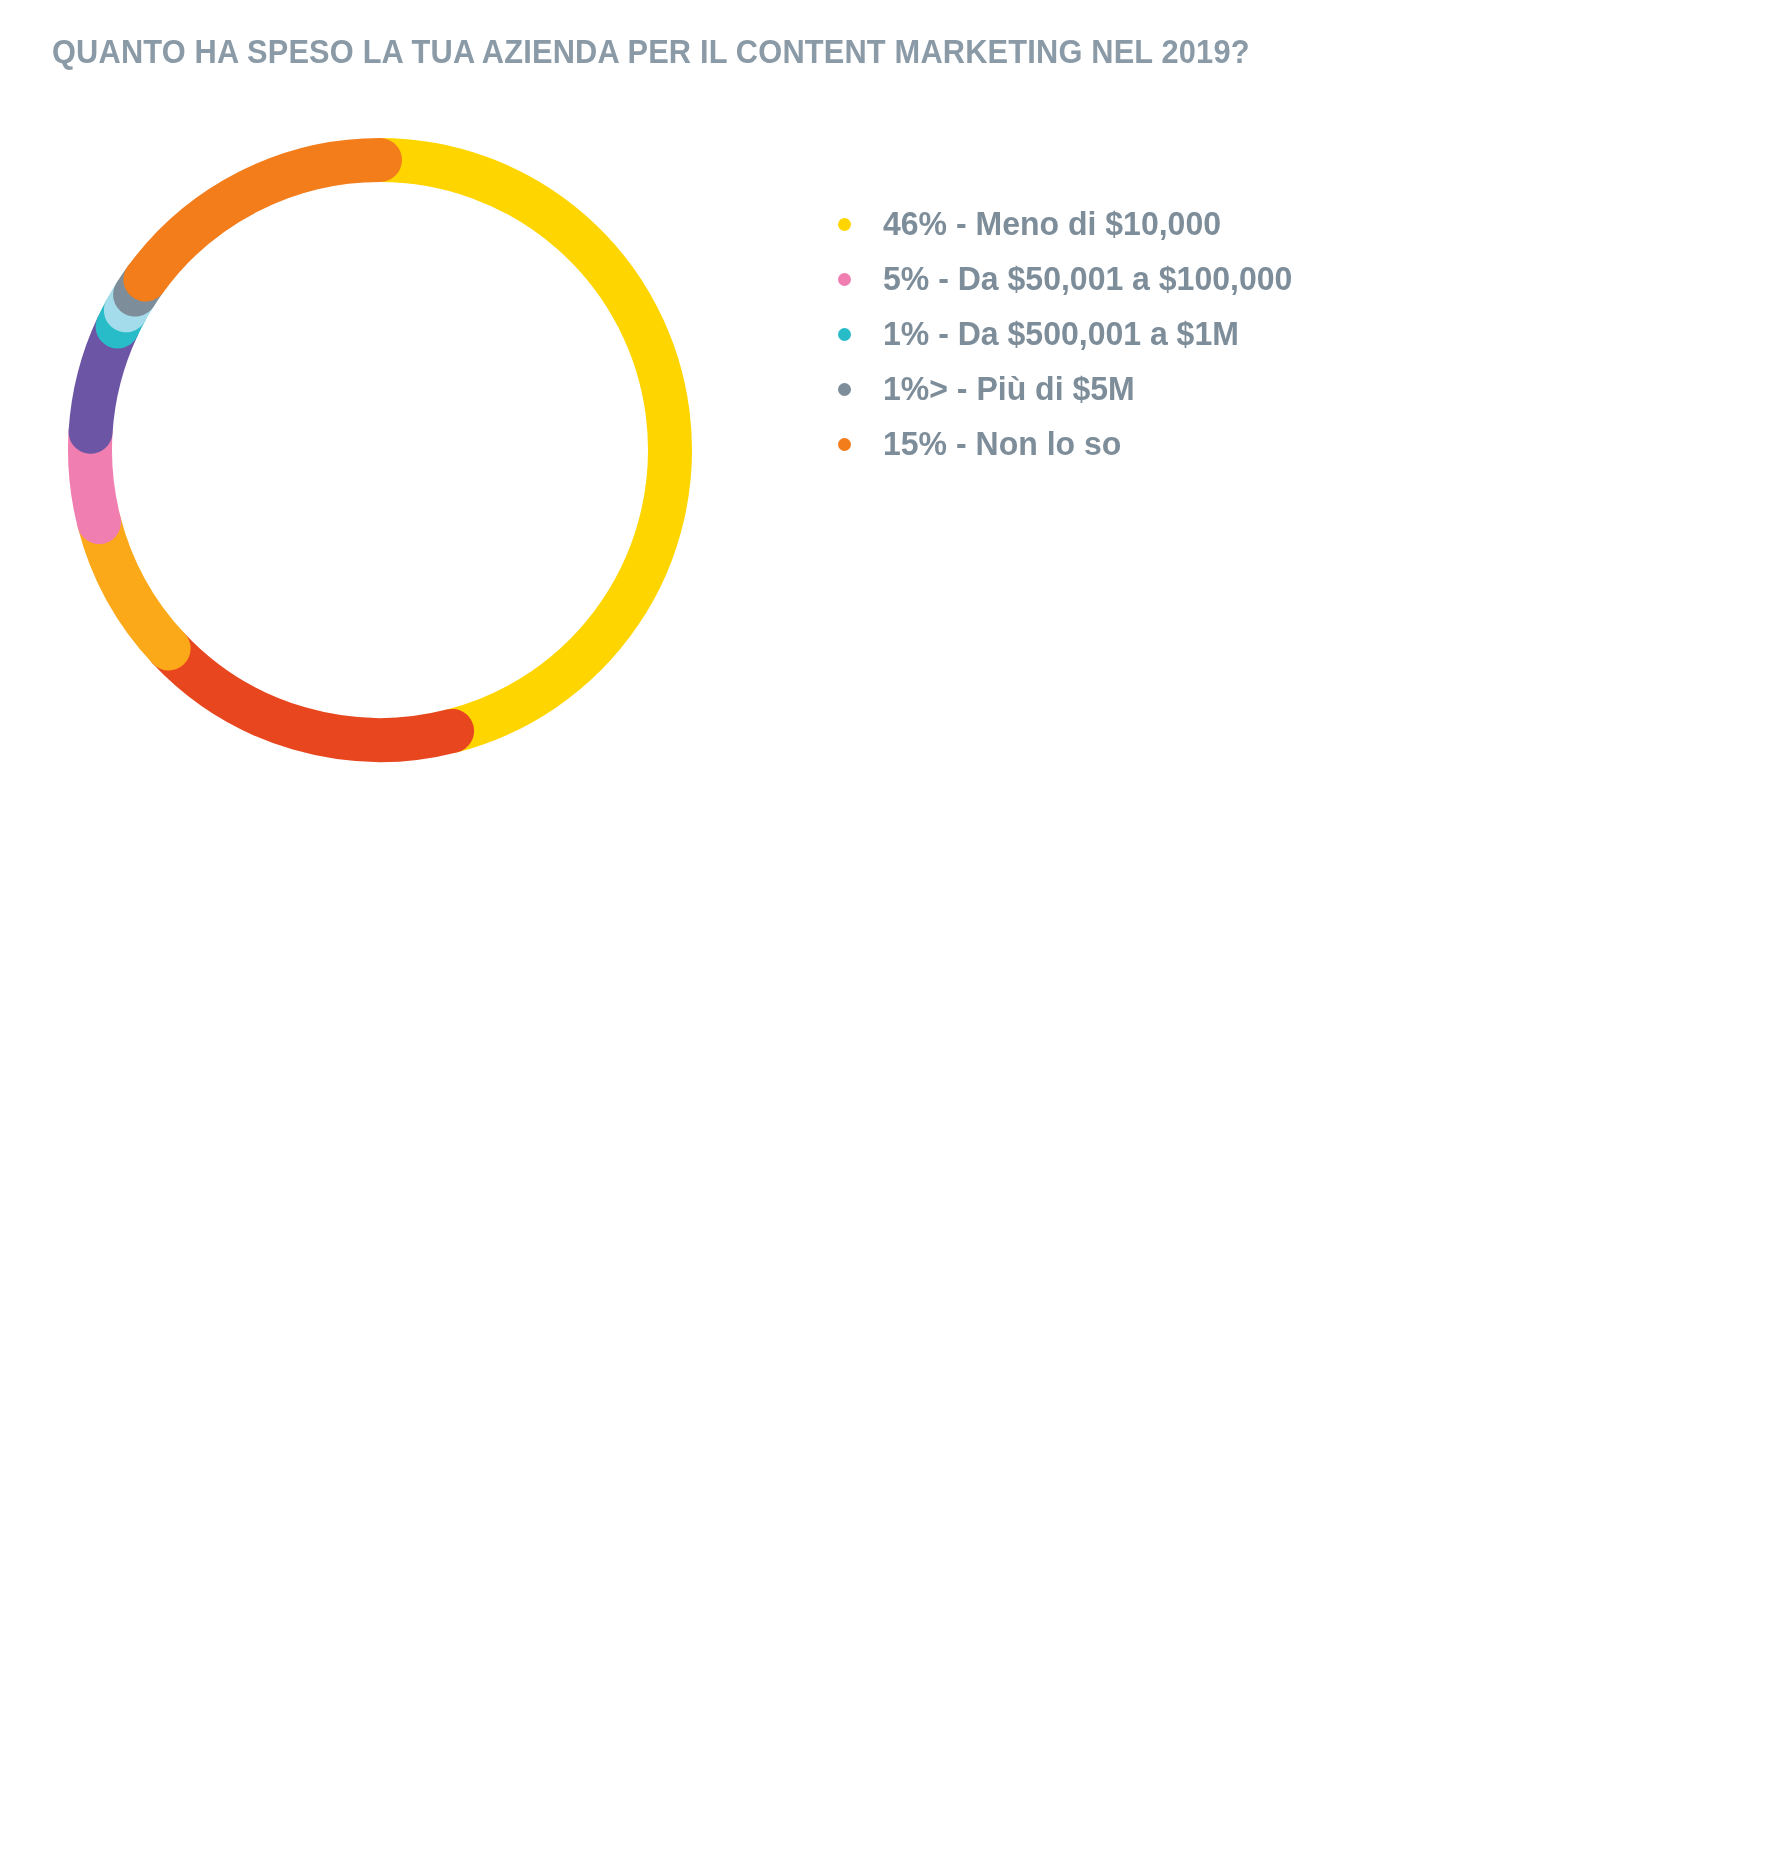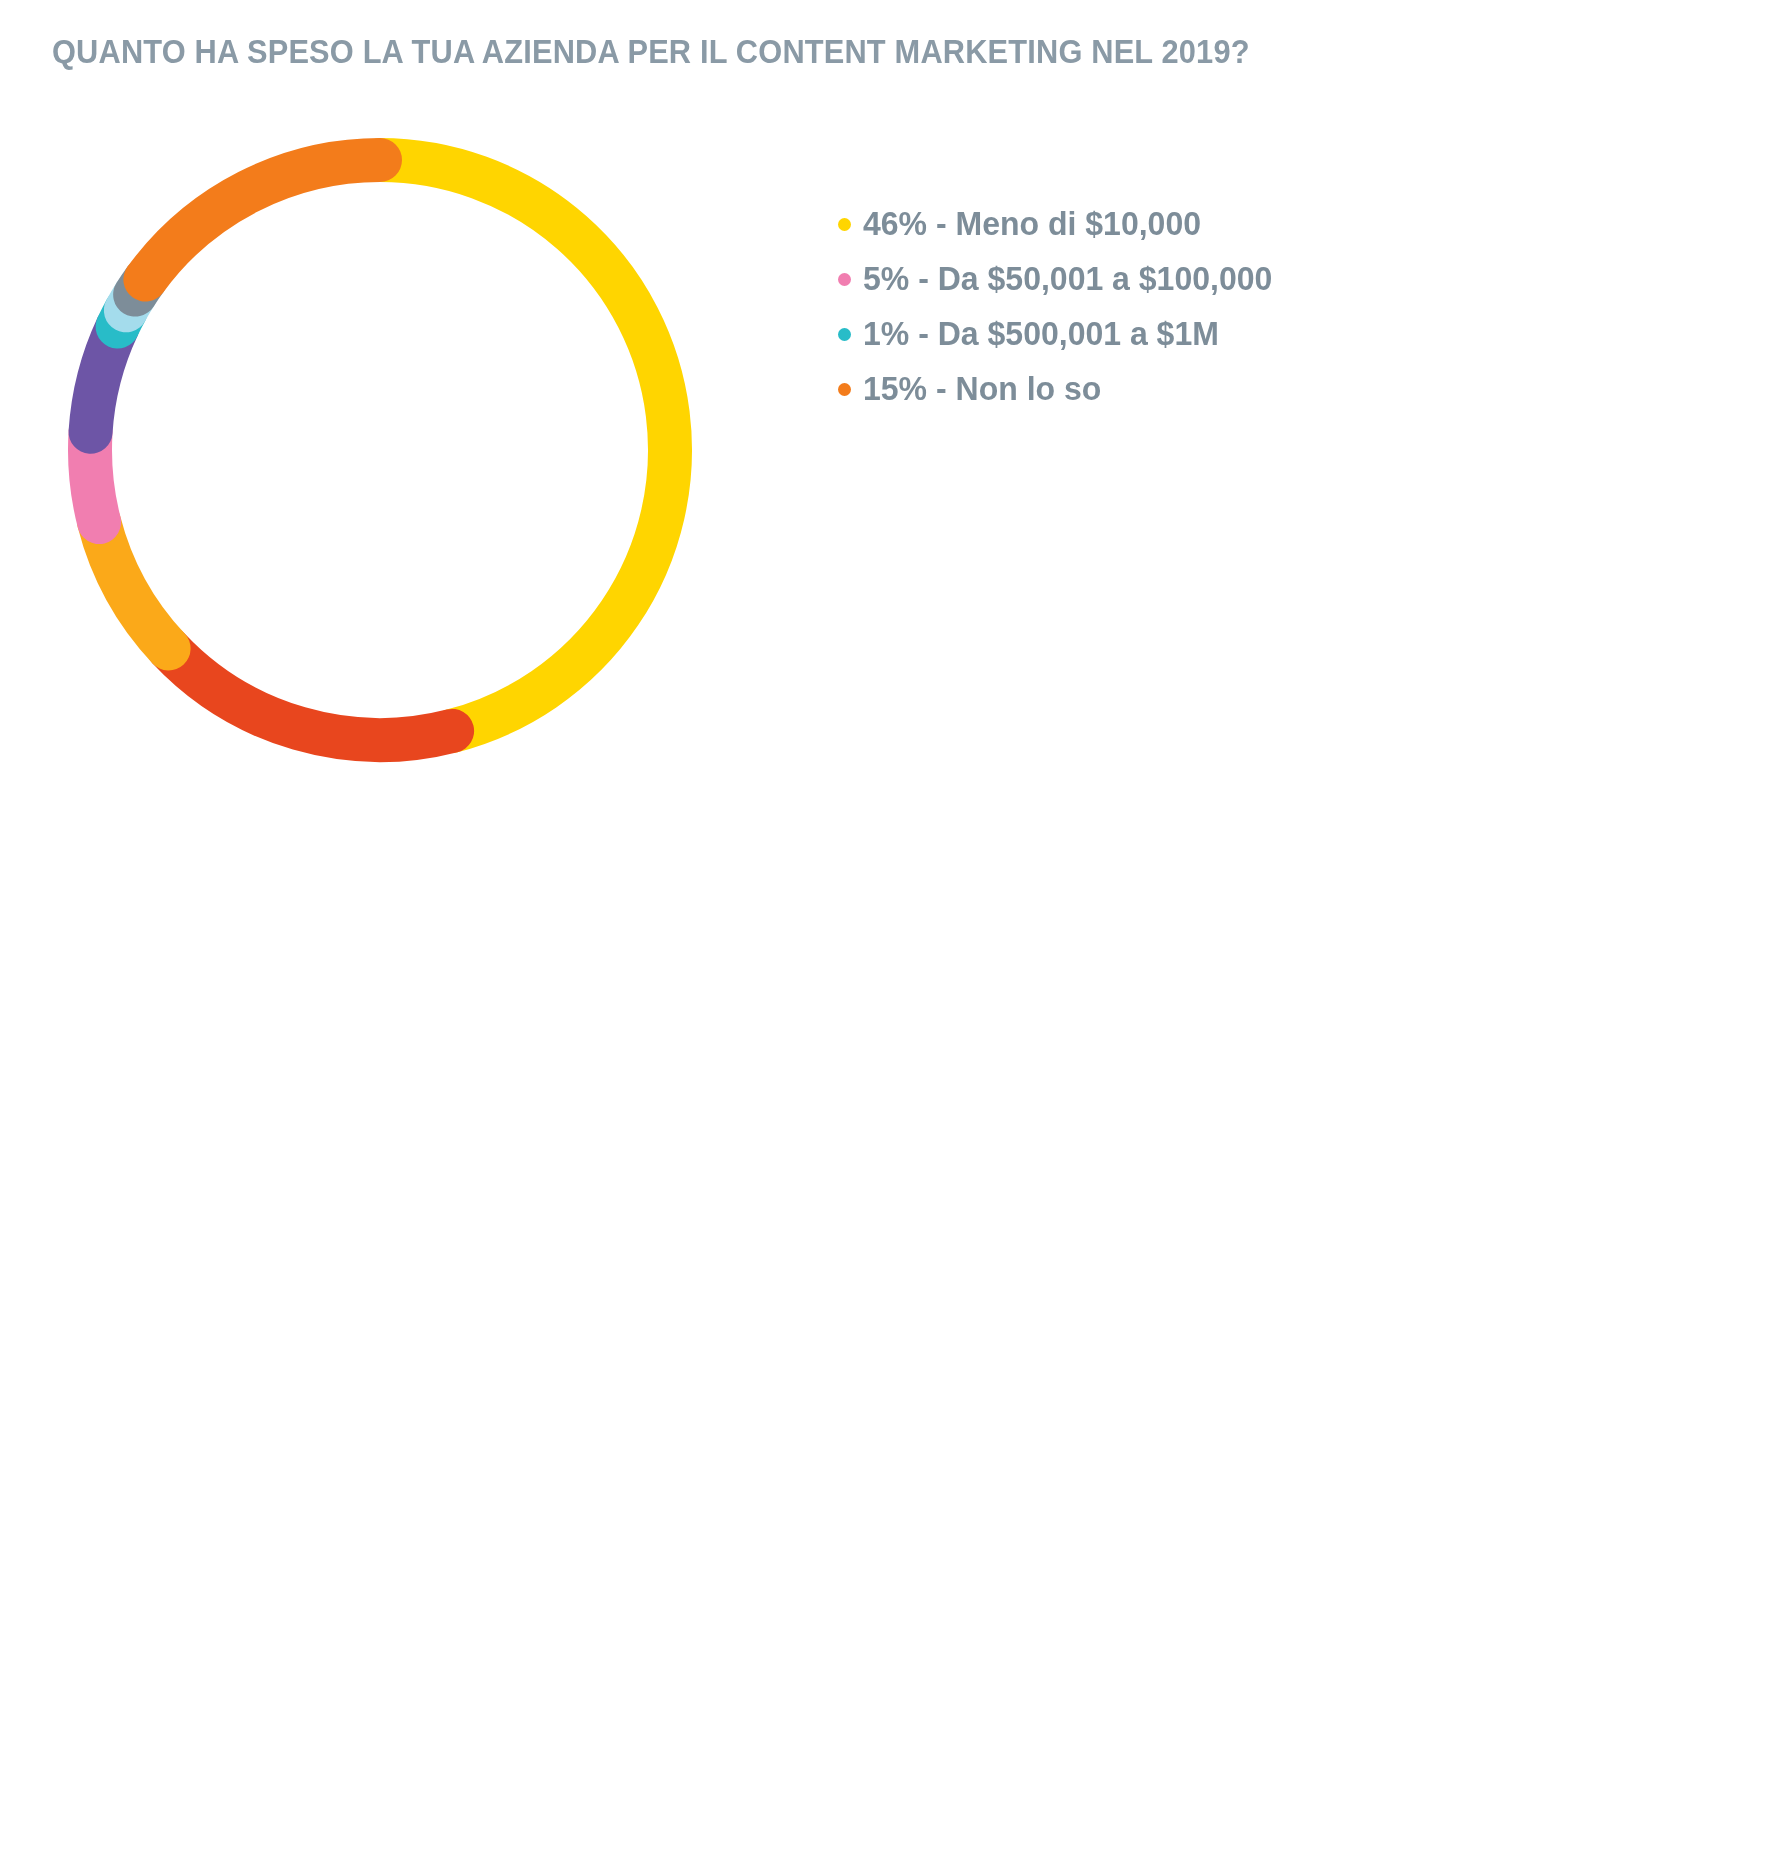--- a/index.html
+++ b/index.html
@@ -55,20 +55,21 @@
   .legend {
     position: absolute;
   }
   #legend-spend { left: 838px; top: 205px; }
 
   .legend-item {
     display: flex;
     align-items: baseline;
     margin-bottom: 17px;
     white-space: nowrap;
+    gap: 20px;
   }
   .legend-dot {
     flex: 0 0 auto;
     width: 13px;
     height: 13px;
     border-radius: 50%;
     margin-right: 12px;
     position: relative;
     top: -4px;
   }
@@ -114,20 +115,24 @@
       </div>
       <div class="legend-item">
         <span class="legend-dot" style="background-color: rgb(241, 126, 176);"></span>
         <span class="legend-label">5% - Da $50,001 a $100,000</span>
       </div>
       <div class="legend-item">
         <span class="legend-dot" style="background-color: rgb(40, 188, 200);"></span>
         <span class="legend-label">1% - Da $500,001 a $1M</span>
       </div>
       <div class="legend-item">
+        <span class="legend-dot" style="background-color: rgb(125, 141, 153);"></span>
+        <span class="legend-label">1%&gt; - Più di $5M</span>
+      </div>
+      <div class="legend-item">
         <span class="legend-dot" style="background-color: rgb(243, 124, 27);"></span>
         <span class="legend-label">15% - Non lo so</span>
       </div>
     </div>
   </div>
 
   <div class="section" id="section-forecast">
 
     
 

